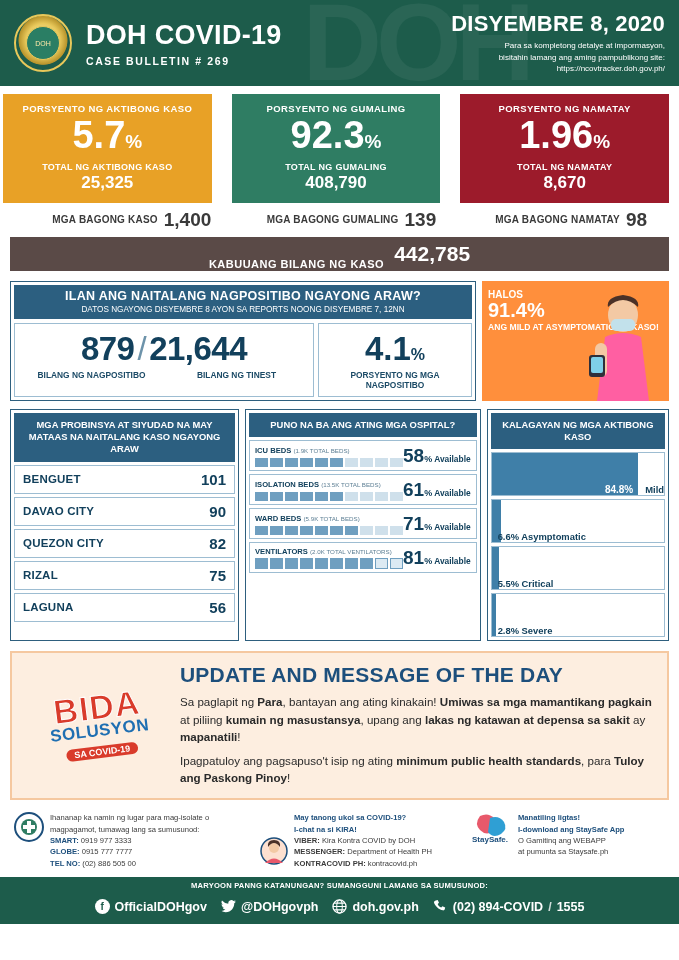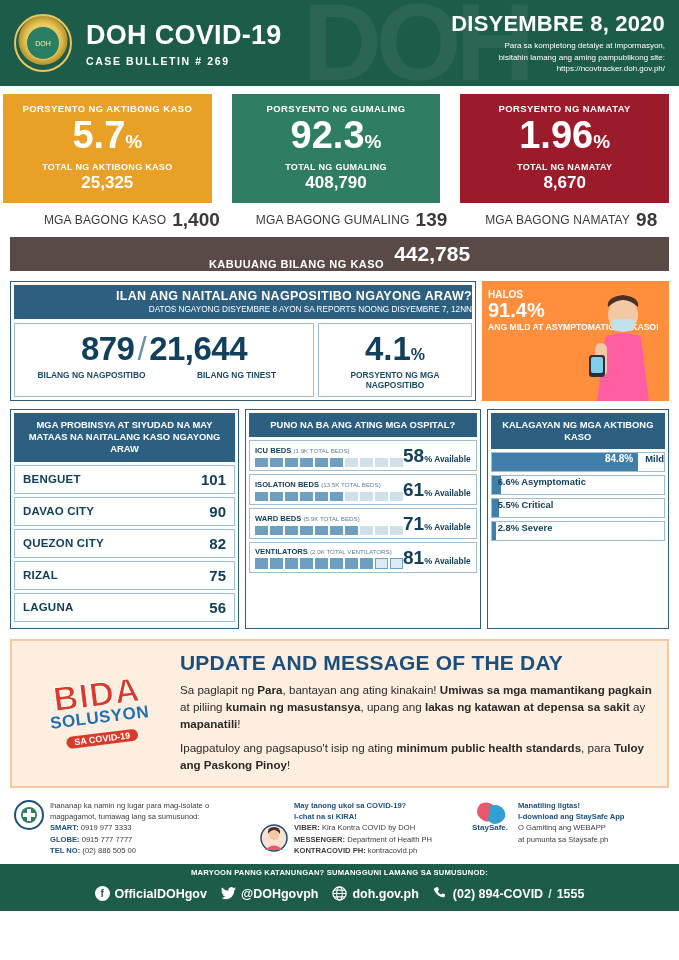--- a/index.html
+++ b/index.html
@@ -55,36 +55,36 @@
   .stat.died { background:#9c1b2b; }
   .stat .lbl { font-size: 9.5px; font-weight:bold; letter-spacing:.4px; }
   .stat .big { font-size: 38px; font-weight:bold; line-height:1.05; margin-top:2px;}
   .stat .big span.pct { font-size: 19px; }
   .stat .lbl2 { font-size: 9px; font-weight:bold; margin-top:6px; letter-spacing:.3px;}
   .stat .num2 { font-size: 17px; font-weight:bold; margin-top:1px;}
 
   
   .newrow { display:flex; padding: 6px 10px 4px; }
   .newcell { flex:1; text-align:center; color:#3a3a3a; }
-  .newcell .t { font-size: 12px; font-weight:normal; letter-spacing:.2px; display:inline-block; vertical-align:middle;padding-left:24px;}
+  .newcell .t { font-size: 10px; font-weight:bold; letter-spacing:.2px; display:inline-block; vertical-align:middle;padding-left:24px;}
   .newcell .v { font-size: 19px; font-weight:bold; display:inline-block; margin-left:6px; vertical-align:middle;}
 
   
   .totalbar {
     margin: 2px 10px 0; background:#5a4a47; color:#fff;
     display:flex; align-items:center; justify-content:center; gap:10px;
     height: 34px;
   }
   .totalbar .t { font-size: 11px; font-weight:bold; letter-spacing:.5px;margin-top:21px;}
   .totalbar .v { font-size: 21px; font-weight:bold; }
 
   
   .posrow { display:flex; gap:6px; margin: 10px 10px 0; }
   .posleft { flex: 0 0 466px; border:1px solid #2e5f7e; padding: 3px; }
-  .posleft .bar { background:#2c5f80; color:#fff; text-align:right; padding:4px 0 5px;}
+  .posleft .bar { background:#2c5f80; color:#fff; text-align:center; padding:4px 0 5px;}
   .posleft .bar h3 { font-size: 12.5px; font-weight:bold; letter-spacing:.3px;}
   .posleft .bar p { font-size: 8.2px; margin-top:2px; }
   .posbody { display:flex; gap:4px; margin-top:4px;}
   .posbody .box { border:1px solid #9dbdd2; padding: 6px 4px 5px; text-align:center; color:#1b4a66;}
   .posbody .box.a { flex: 0 0 300px; }
   .posbody .box.b { flex:1; display:flex; flex-direction:column; justify-content:center;}
   .posbody .nums { font-size: 33px; font-weight:bold; color:#12405c; letter-spacing:-.5px;}
   .posbody .nums .slash { color:#6d93aa; font-weight:normal; margin:0 3px;}
   .posbody .sublabels { display:flex; margin-top:2px;}
   .posbody .sublabels div { flex:1; font-size: 8.4px; font-weight:bold; line-height:1.25; color:#1b4a66;}
@@ -121,21 +121,21 @@
   .hosprow .bars i { display:block; height:9px; flex:1; background:#cfe0eb; }
   .hosprow .bars i.on { background:#6f9fc0; }
   .hosprow .icons { display:flex; gap:2px; margin-top:2px; }
   .hosprow .icons i { width:13px; height:11px; border:1px solid #6f9fc0; background:#dceaf3; display:block; position:relative;}
   .hosprow .icons i.on { background:#6f9fc0; }
   .hosprow .right { flex:0 0 62px; text-align:right; color:#12405c;}
   .hosprow .right .p { font-size: 19px; font-weight:bold; }
   .hosprow .right .p small { font-size:9px; }
   .hosprow .right .av { font-size: 8.4px; font-weight:bold; margin-left:2px;}
 
-  .condrow { border:1px solid #9dbdd2; margin-top:3px; height: 20px; position:relative; display:flex; align-items:flex-start;}
+  .condrow { border:1px solid #9dbdd2; margin-top:3px; height: 44px; position:relative; display:flex; align-items:flex-end;}
   .condrow .fill { position:absolute; left:0; top:0; bottom:0; background:#3f7fa8; }
   .condrow .valwhite { position:relative; z-index:2; color:#fff; font-size:10px; font-weight:bold; margin-left:auto; padding-right:6px;}
   .condrow .lblout { position:relative; z-index:2; font-size:9.4px; font-weight:bold; color:#12405c; padding-left:6px;}
 
   
   .msg { margin: 10px 10px 0; background:#fdeee0; border:2px solid #f5c8a0; display:flex; padding: 10px 12px 12px; }
   .msg .logo { flex: 0 0 150px; display:flex; align-items:center; justify-content:center; }
   .bida {
     width: 142px; transform: rotate(-7deg); text-align:center;
   }

